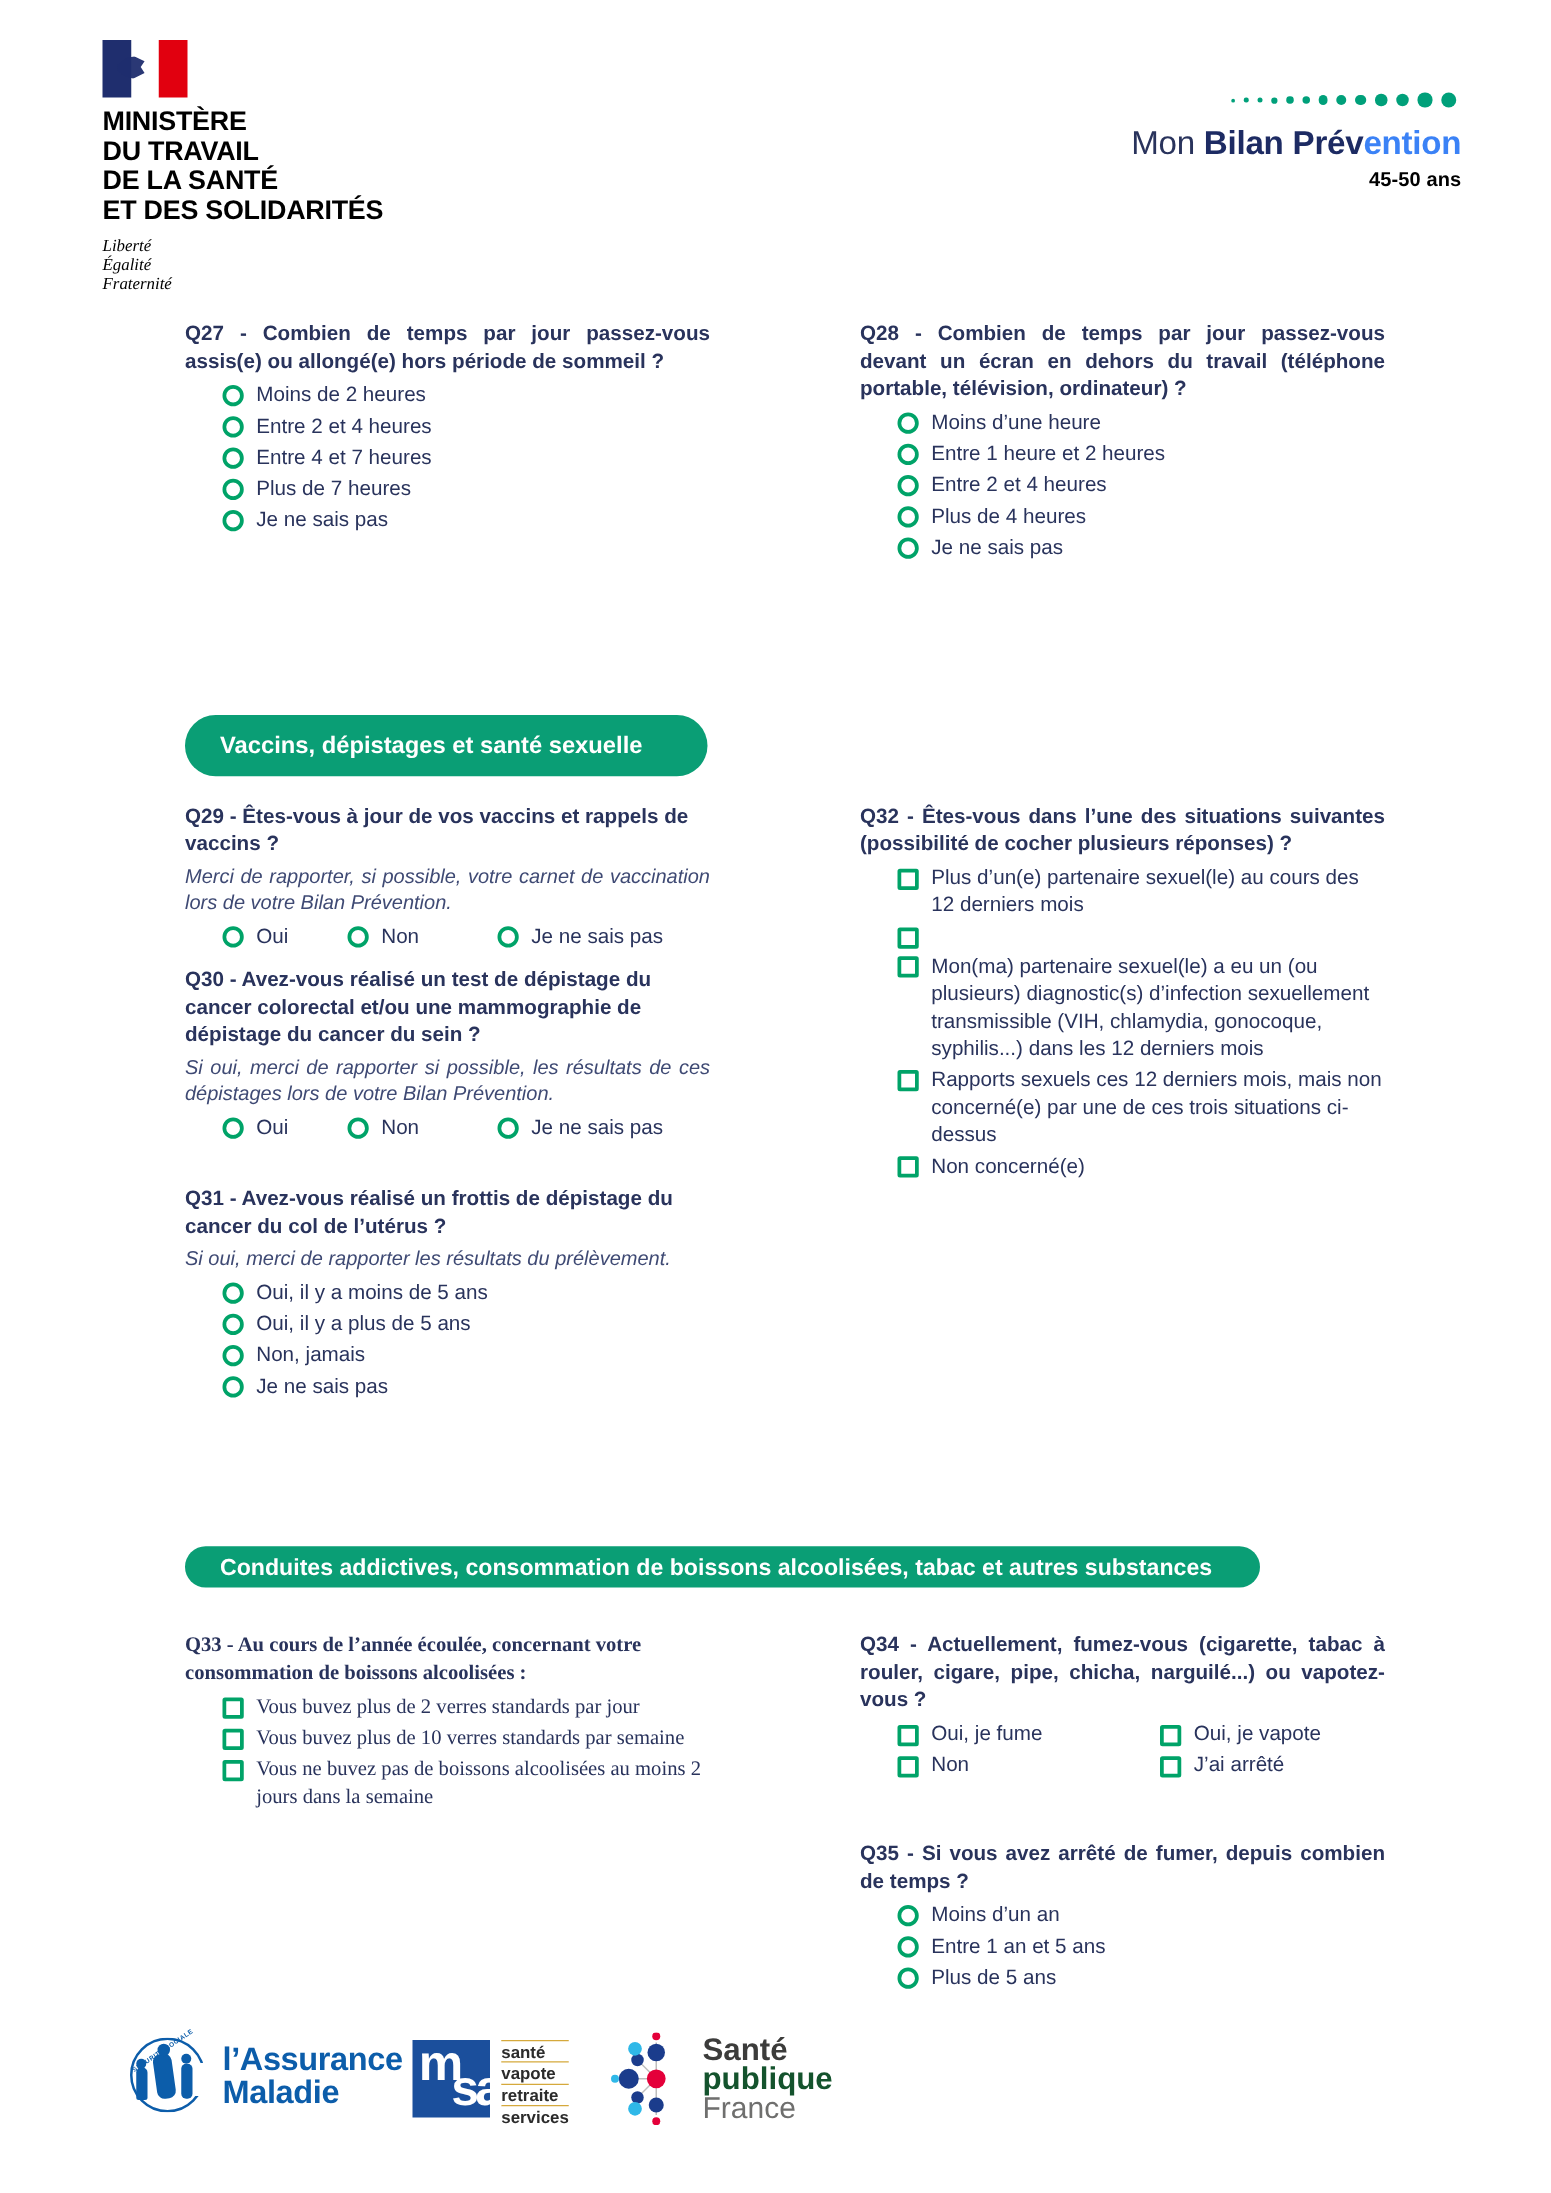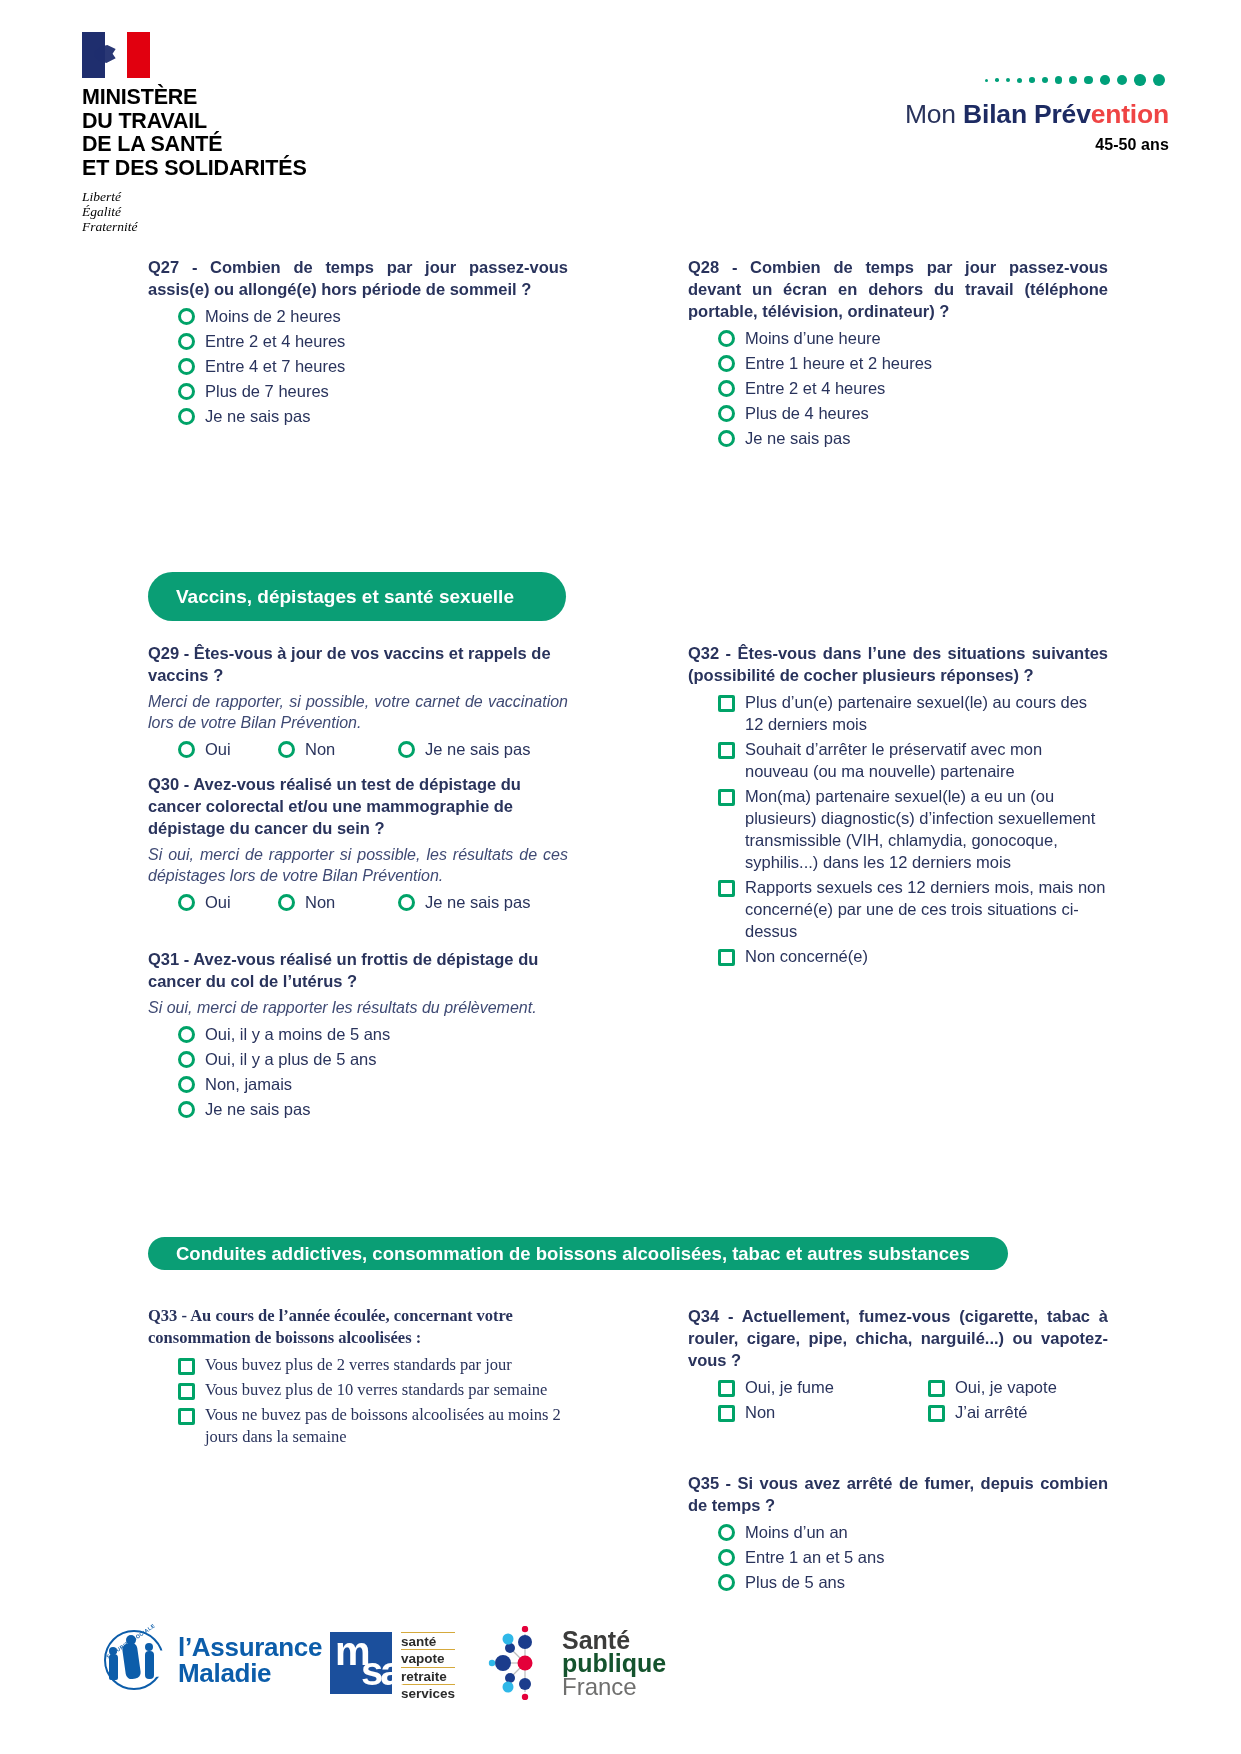--- a/index.html
+++ b/index.html
@@ -40,21 +40,21 @@
     font-style:italic; font-size:13.5px; line-height:15px; color:#000;
     white-space:pre-line;
   }
 
   .brand { position:absolute; right:72px; top:72px; text-align:right; width:330px; }
   .dots { display:flex; justify-content:flex-end; align-items:center; gap:7px; height:16px; margin-bottom:11px; padding-right:4px;}
   .dots i { display:block; border-radius:50%; background:#00a07a; }
 
   .brand-title { font-size:26.5px; line-height:30px; color:#29335c; font-weight:normal; letter-spacing:-0.2px;}
   .brand-title b { font-weight:bold; color:#1d2b63; }
-  .brand-title .accent { color:#ef4444; font-weight:bold;text-align:center; }
+  .brand-title .accent { color:#3b82f6; font-weight:bold;text-align:center; }
   .brand-age { margin-top:7px; font-size:16px; font-weight:bold; color:#000000; letter-spacing:0.1px;}
 
   
   .sheet { position:absolute; left:0; top:0; width:1241px; }
   .col-left  { position:absolute; left:148px; width:420px; }
   .col-right { position:absolute; left:688px; width:420px; }
 
   .q-title {
     font-size:16.5px; font-weight:bold; line-height:22px;
     color:#29335c; margin:0 0 5px 0; text-align:justify;
@@ -303,21 +303,20 @@
 
   <div class="col-right" style="top:642px;">
     <p class="q-title">Q32 - Êtes-vous dans l’une des situations suivantes (possibilité de cocher plusieurs réponses) ?</p>
     <ul class="opts">
       <li class="opt">
           <span class="checkbox"></span>
           <span class="lbl">Plus d’un(e) partenaire sexuel(le) au cours des 12 derniers mois</span>
         </li>
       <li class="opt">
           <span class="checkbox"></span>
-          <span class="lbl">Souhait d’arrêter le préservatif avec mon nouveau (ou ma nouvelle) partenaire</span>
         </li>
       <li class="opt">
           <span class="checkbox"></span>
           <span class="lbl">Mon(ma) partenaire sexuel(le) a eu un (ou plusieurs) diagnostic(s) d’infection sexuellement transmissible (VIH, chlamydia, gonocoque, syphilis...) dans les 12 derniers mois</span>
         </li>
       <li class="opt">
           <span class="checkbox"></span>
           <span class="lbl">Rapports sexuels ces 12 derniers mois, mais non concerné(e) par une de ces trois situations ci-dessus</span>
         </li>
       <li class="opt">

